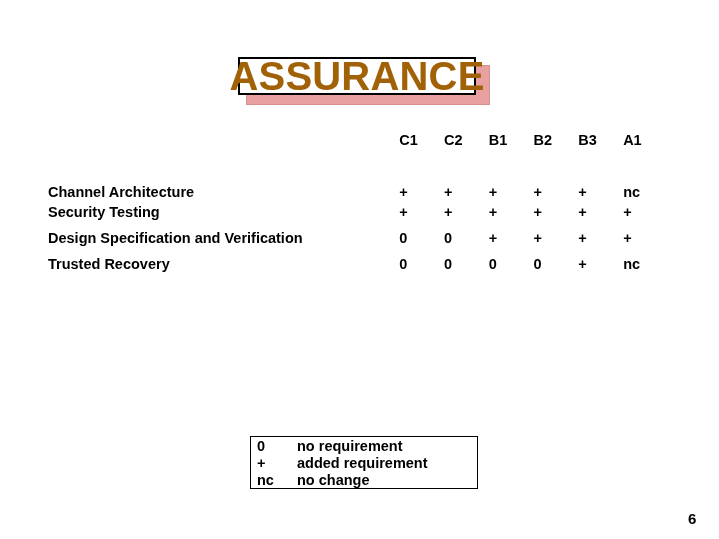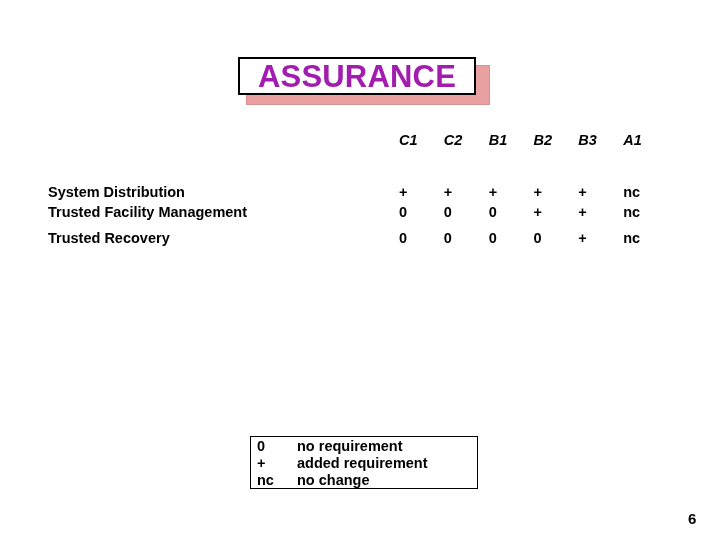--- a/index.html
+++ b/index.html
@@ -40,22 +40,22 @@
     width: 238px;
     height: 38px;
     background: #ffffff;
     border: 2px solid #000000;
     box-sizing: border-box;
     display: flex;
     align-items: center;
     justify-content: center;
   }
   #title-text {
-    color: #a21caf;
-    font-size: 31px;
+    color: #a16207;
+    font-size: 40px;
     font-weight: bold;
     letter-spacing: 0.2px;
     line-height: 1;
     white-space: nowrap;
   }
 
   
   #matrix {
     position: absolute;
     left: 48px;
@@ -70,21 +70,20 @@
     font-weight: bold;
     color: #000000;
     text-align: left;
     vertical-align: bottom;
     line-height: 1;
     white-space: nowrap;
   }
   #matrix thead th {
     height: 30px;
     vertical-align: top;
-    font-style: italic;
   }
   #matrix thead th.label-col {
     width: 352px;
   }
   #matrix thead th.data-col,
   #matrix tbody td.data-col {
     width: 45px;
   }
   #matrix tbody tr {
     height: 25.8px;
@@ -153,36 +152,45 @@
       <th class="data-col">C1</th>
       <th class="data-col">C2</th>
       <th class="data-col">B1</th>
       <th class="data-col">B2</th>
       <th class="data-col">B3</th>
       <th class="data-col">A1</th>
     </tr>
   </thead>
   <tbody>
     <tr>
-      <td class="label-col">System Distribution</td>
+      <td class="label-col">Channel Architecture</td>
       <td class="data-col">+</td>
       <td class="data-col">+</td>
       <td class="data-col">+</td>
       <td class="data-col">+</td>
       <td class="data-col">+</td>
       <td class="data-col">nc</td>
     </tr>
     <tr>
-      <td class="label-col">Trusted Facility Management</td>
-      <td class="data-col">0</td>
-      <td class="data-col">0</td>
-      <td class="data-col">0</td>
-      <td class="data-col">+</td>
-      <td class="data-col">+</td>
-      <td class="data-col">nc</td>
+      <td class="label-col">Security Testing</td>
+      <td class="data-col">+</td>
+      <td class="data-col">+</td>
+      <td class="data-col">+</td>
+      <td class="data-col">+</td>
+      <td class="data-col">+</td>
+      <td class="data-col">+</td>
+    </tr>
+    <tr>
+      <td class="label-col">Design Specification and Verification</td>
+      <td class="data-col">0</td>
+      <td class="data-col">0</td>
+      <td class="data-col">+</td>
+      <td class="data-col">+</td>
+      <td class="data-col">+</td>
+      <td class="data-col">+</td>
     </tr>
     <tr>
       <td class="label-col">Trusted Recovery</td>
       <td class="data-col">0</td>
       <td class="data-col">0</td>
       <td class="data-col">0</td>
       <td class="data-col">0</td>
       <td class="data-col">+</td>
       <td class="data-col">nc</td>
     </tr>

